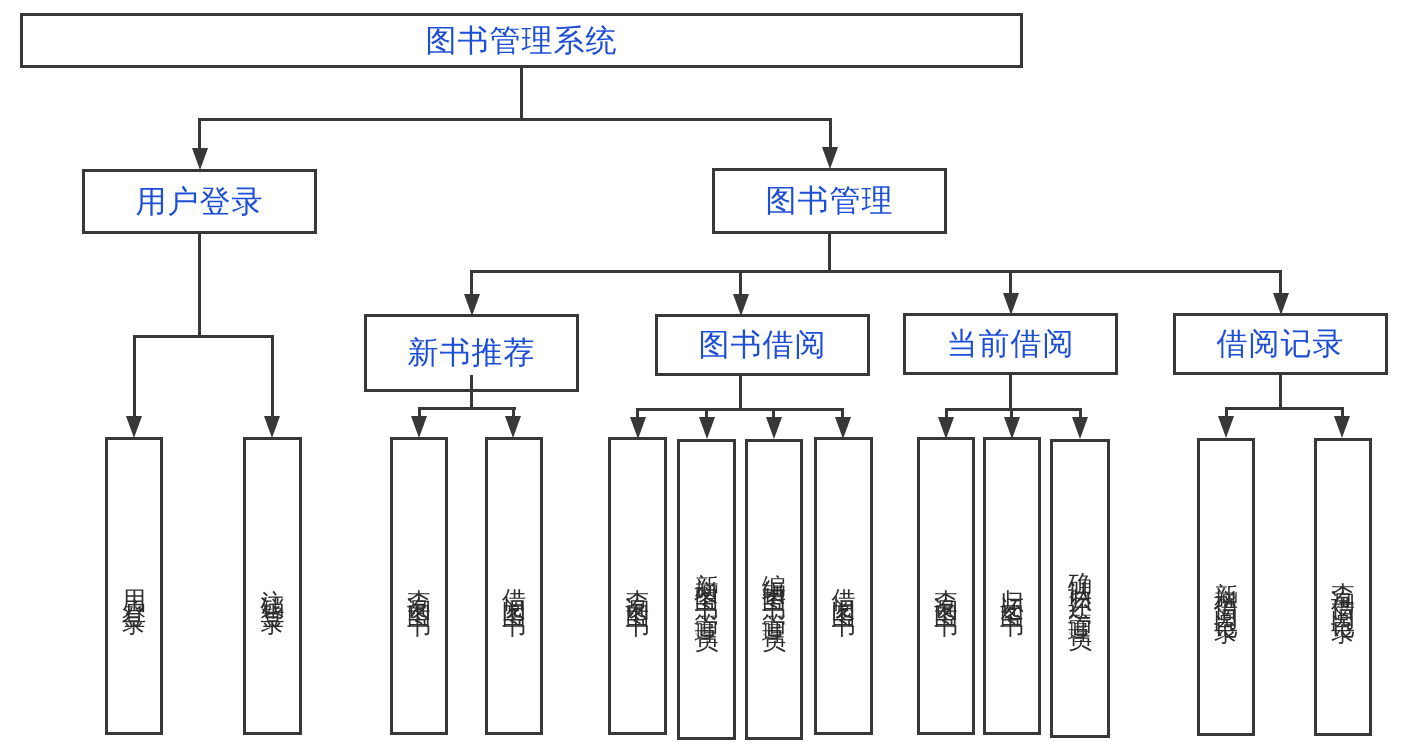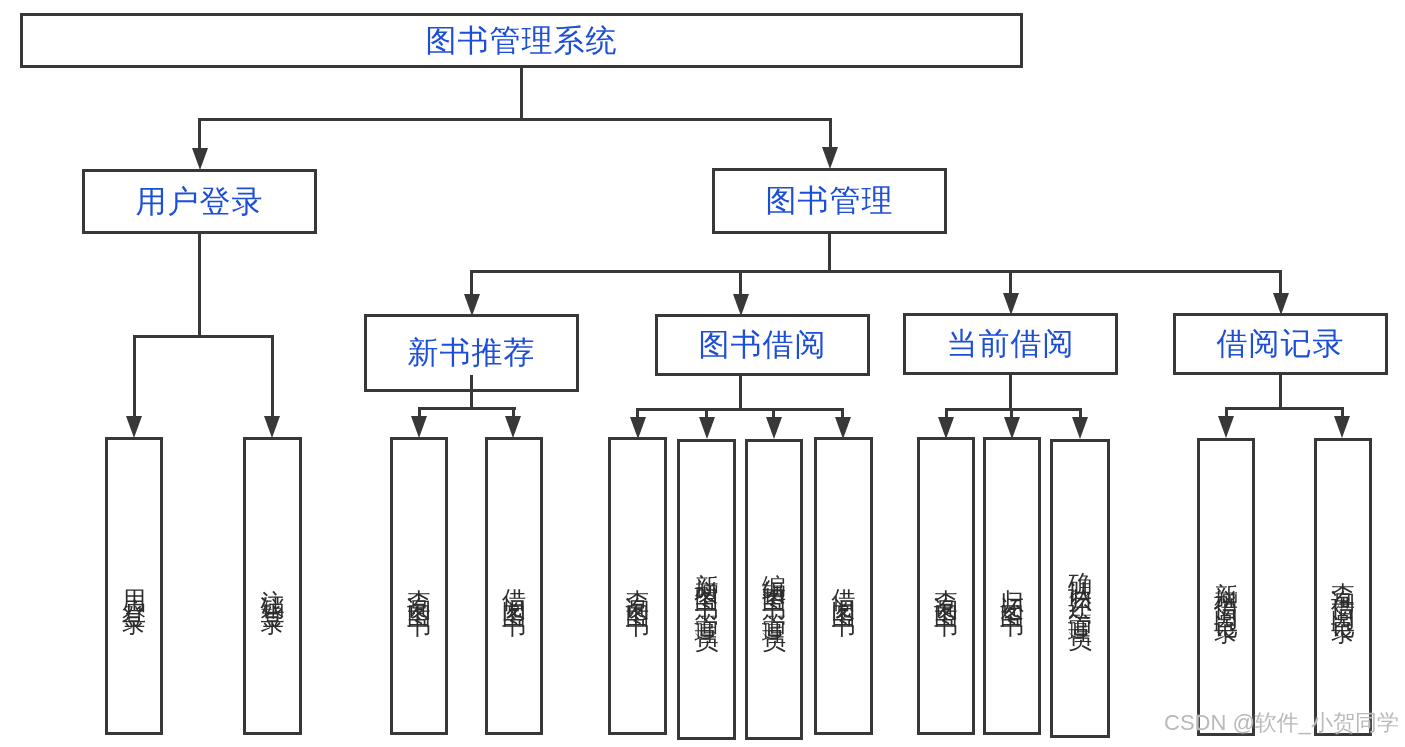--- a/index.html
+++ b/index.html
@@ -159,15 +159,14 @@
     <span class="vtext">确认归还（管理员）</span>
   </div>
 
   <div class="box v" style="left:1197px;top:438px;width:58px;height:298px;">
     <span class="vtext">新增借阅记录</span>
   </div>
   <div class="box v" style="left:1314px;top:438px;width:58px;height:298px;">
     <span class="vtext">查询借阅记录</span>
   </div>
 
-  <div class="watermark">CSDN @软件_小贺同学</div>
 
 </div>
 
 </body></html>

